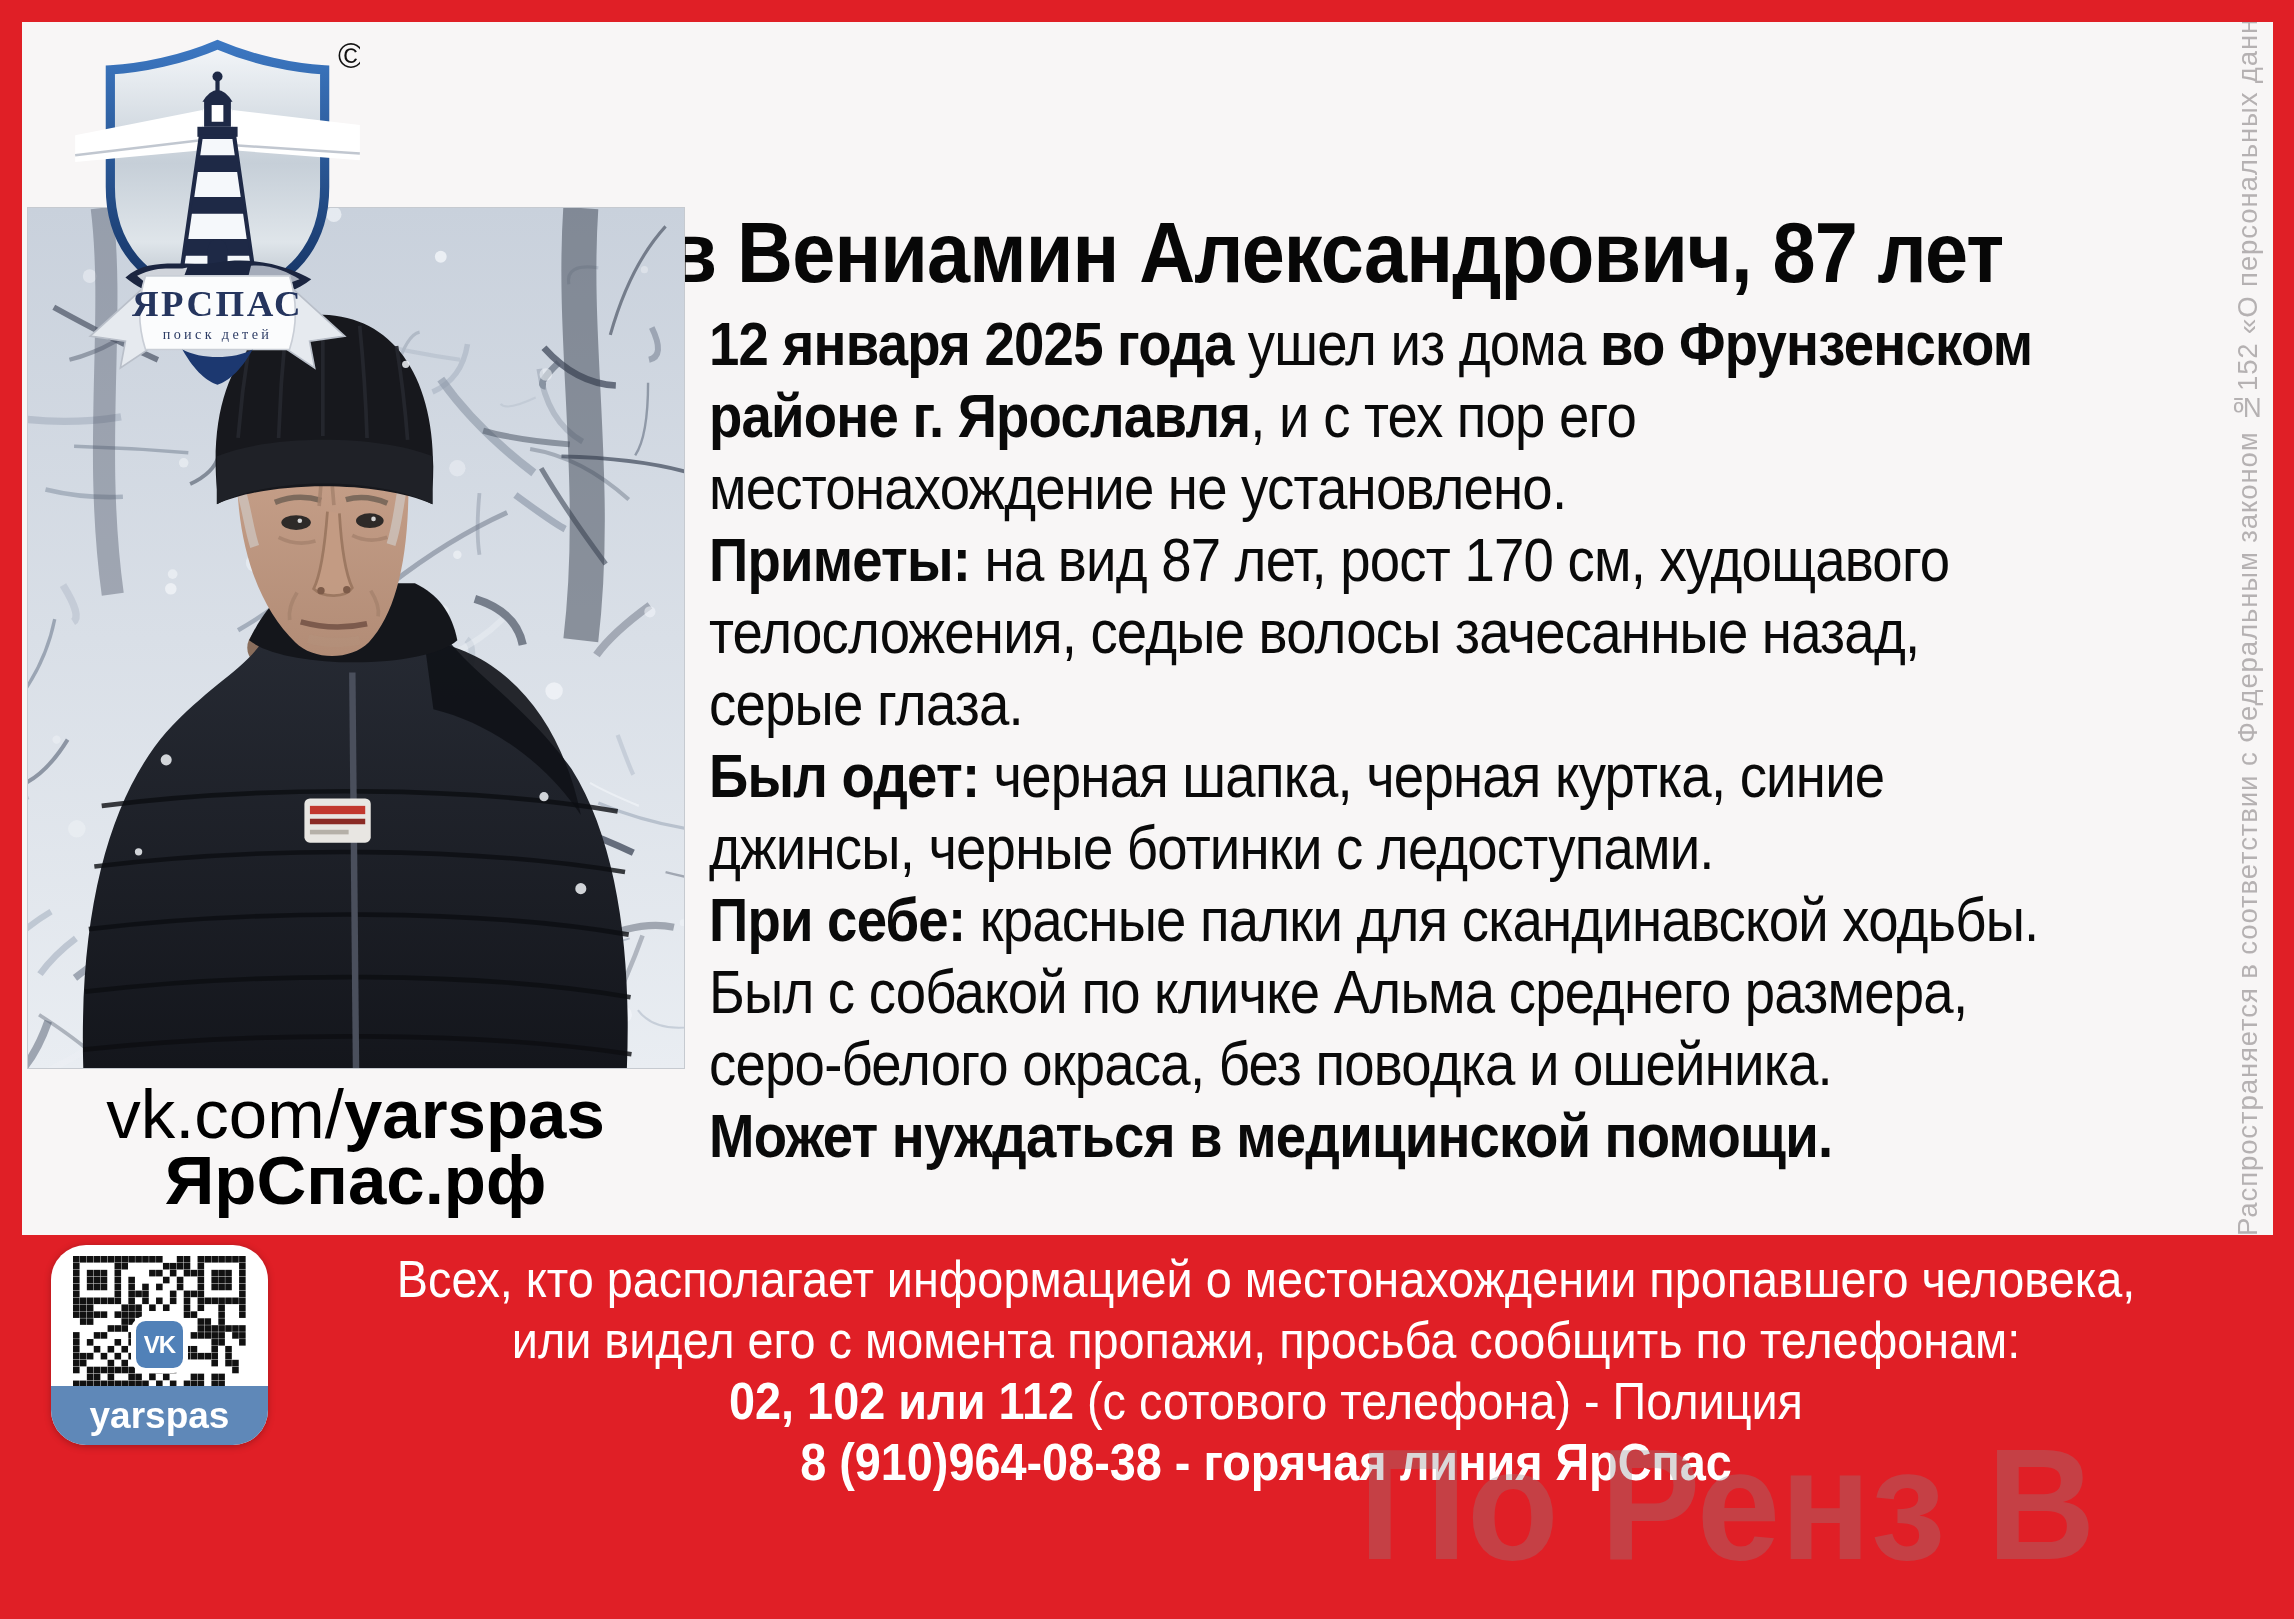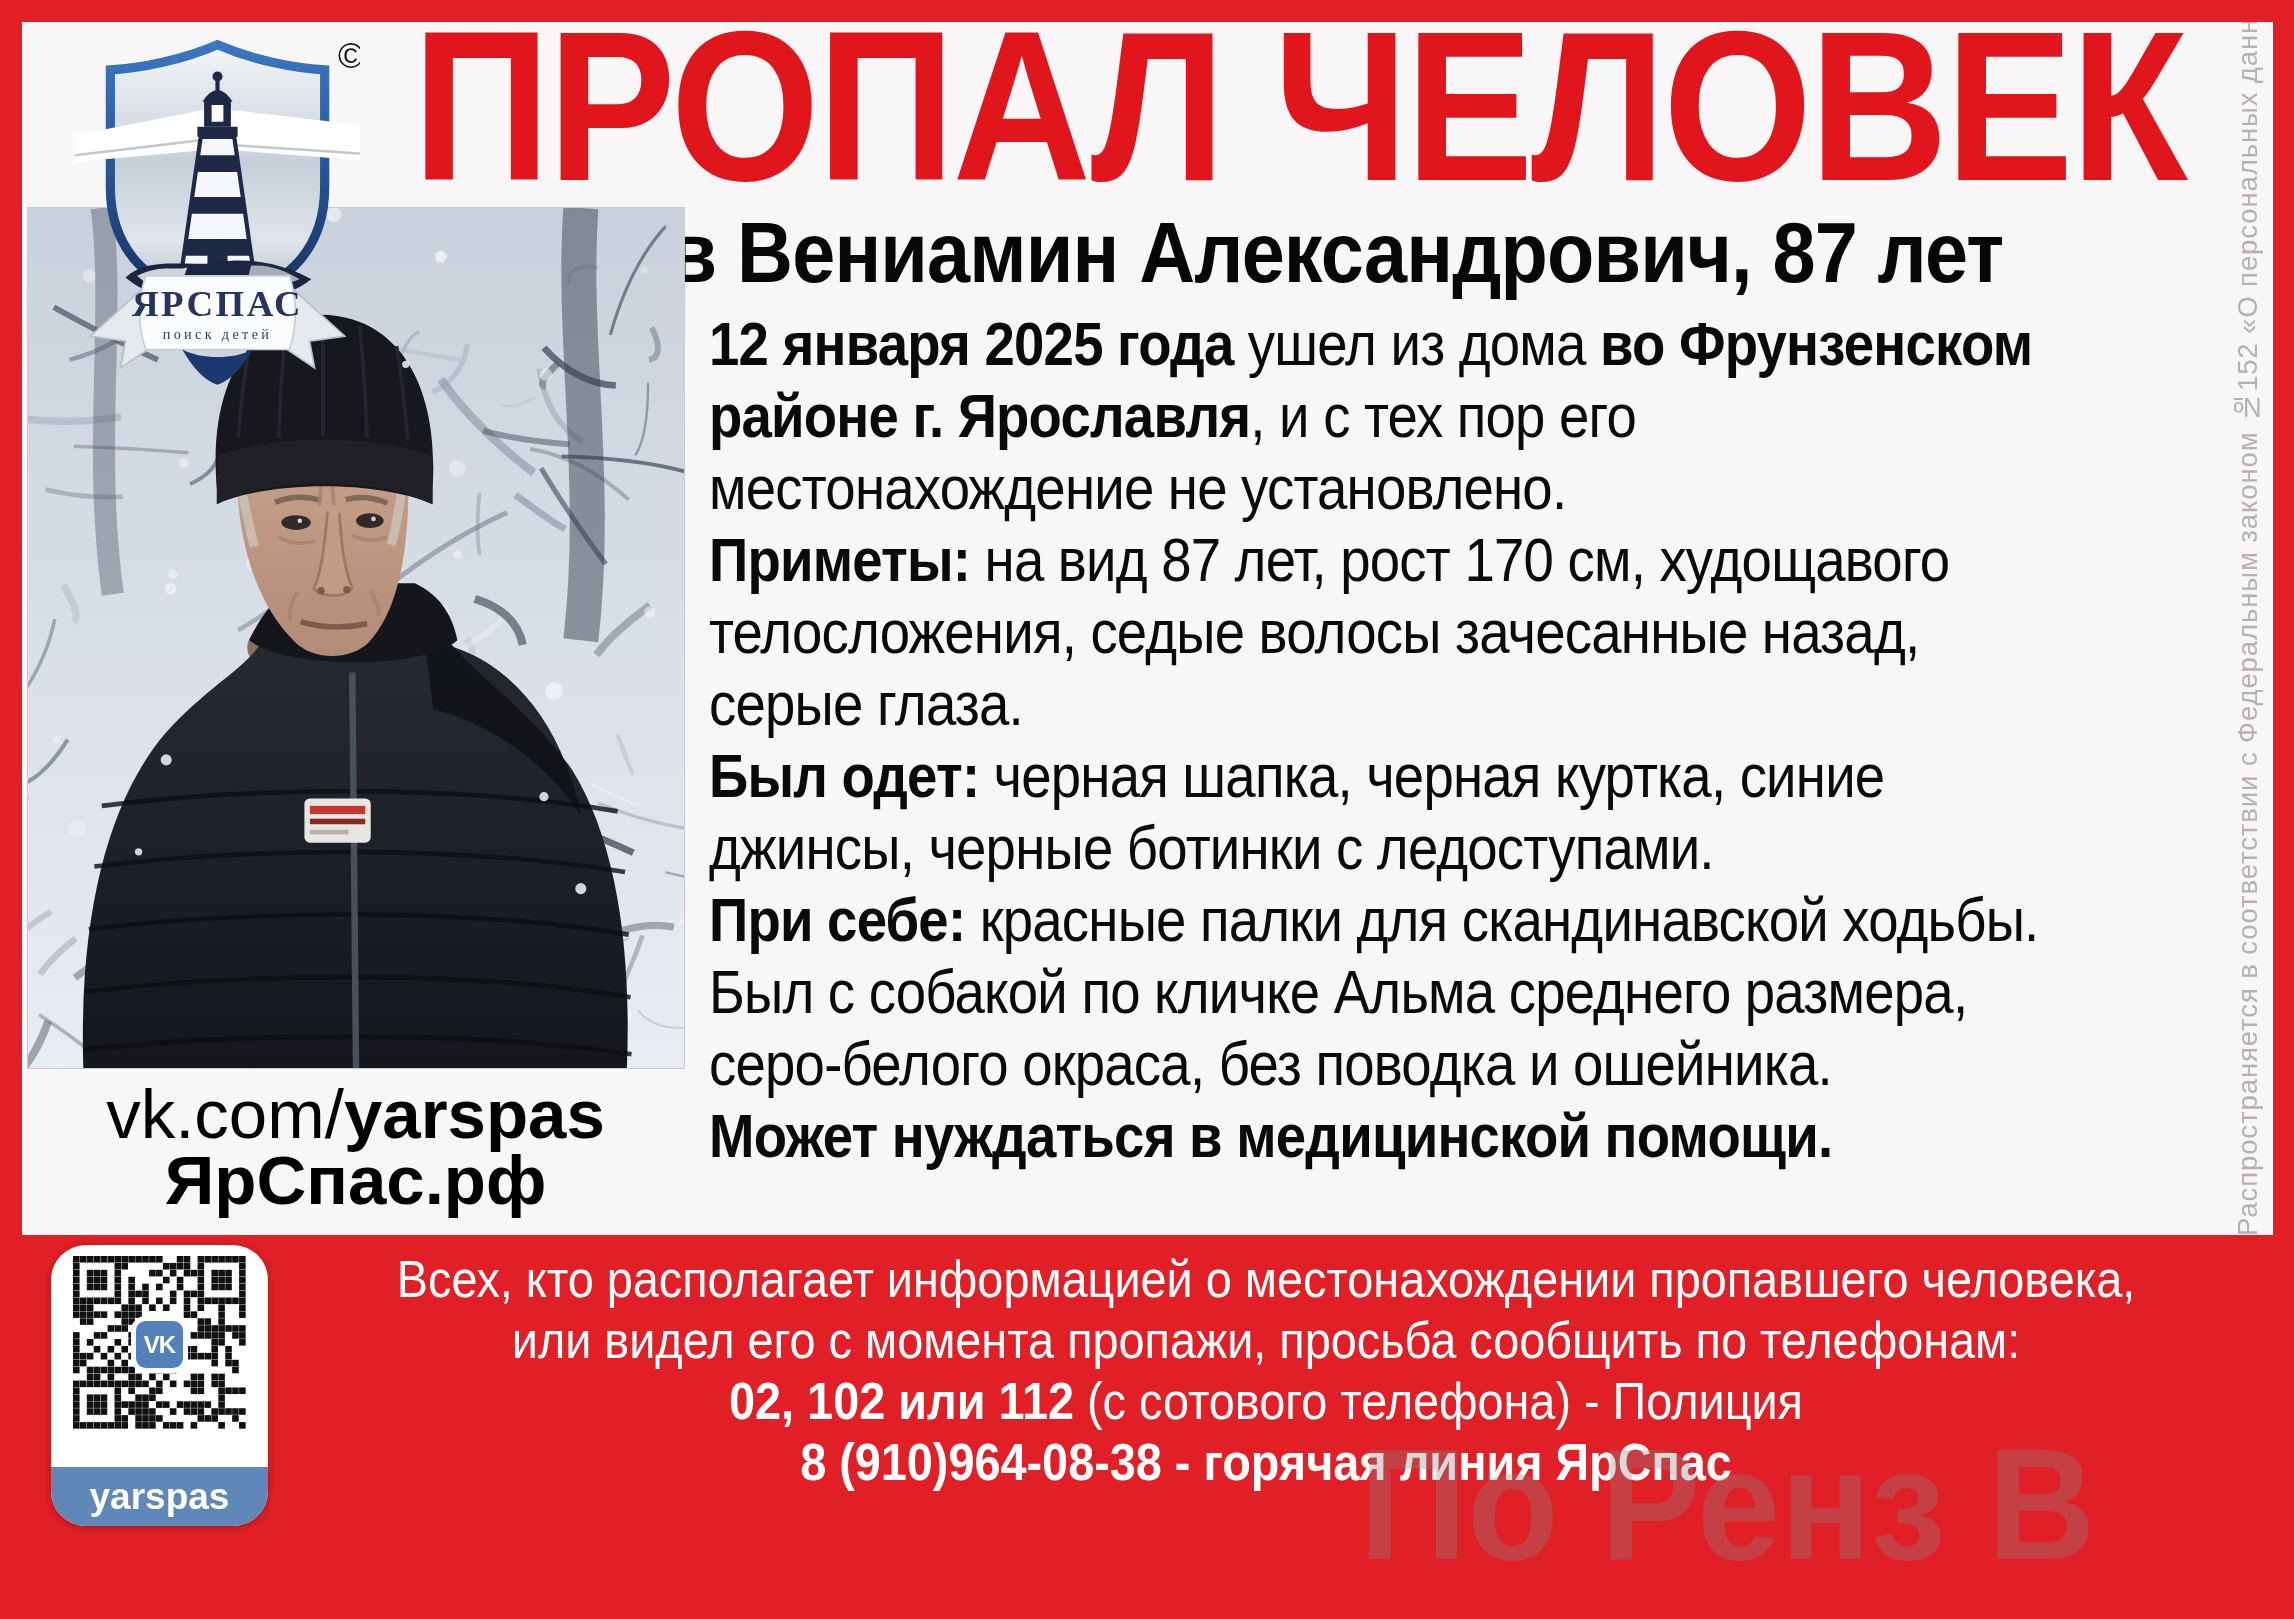--- a/index.html
+++ b/index.html
@@ -34,21 +34,21 @@
          transform:scaleX(.88);transform-origin:left center;letter-spacing:-0.9px;}
   .b{font-weight:bold;}
 
   
   .band{position:absolute;left:0;right:0;top:1235px;bottom:0;background:#e01f26;z-index:2;}
   .contact{position:absolute;left:292px;right:55px;top:1249px;text-align:center;color:#ffffff;z-index:4;}
   .cline{line-height:61px;font-size:52px;white-space:nowrap;display:block;
          transform:scaleX(.9);transform-origin:center;}
 
   
-  .qr-card{position:absolute;left:51px;top:1245px;width:217px;height:281px;background:#ffffff;
+  .qr-card{position:absolute;left:51px;top:1245px;width:217px;height:200px;background:#ffffff;
            border-radius:35px;z-index:6;box-shadow:0 1.8px 7.3px rgba(0,0,0,.25);}
   .qr-card svg.qr{position:absolute;left:22px;top:11px;width:173px;height:173px;}
   .vk-badge{position:absolute;left:80px;top:71px;width:57px;height:57px;background:#5181b8;
             border:5.5px solid #ffffff;border-radius:14.7px;box-sizing:border-box;
             display:flex;align-items:center;justify-content:center;}
   .vk-badge span{color:#fff;font-weight:bold;font-size:24px;letter-spacing:-0.9px;}
   .qr-bar{position:absolute;left:0;right:0;bottom:0;height:59px;background:#5f88b8;
           border-radius:0 0 35px 35px;display:flex;align-items:center;justify-content:center;}
   .qr-bar span{color:#fff;font-weight:bold;font-size:37px;}
 
@@ -114,23 +114,20 @@
         <polygon points="84,308 18,368 60,374 54,406 96,378" fill="#e6eaef" stroke="#b9bfc9" stroke-width="2"></polygon>
         <polygon points="256,308 322,368 280,374 286,406 244,378" fill="#e6eaef" stroke="#b9bfc9" stroke-width="2"></polygon>
         <path d="M84,296 L256,296 Q270,340 256,384 L84,384 Q70,340 84,296 Z" fill="#fbfcfd" stroke="#c9ced6" stroke-width="2"></path>
         <text x="170" y="344" text-anchor="middle" font-family="Liberation Serif,serif" font-weight="bold" font-size="44" letter-spacing="3" fill="#25355e">ЯРСПАС</text>
         <text x="170" y="372" text-anchor="middle" font-family="Liberation Serif,serif" font-size="17" letter-spacing="4" fill="#2c3b64">поиск детей</text>
       </g>
       <path d="M128,384 C150,396 190,396 212,384 C196,412 182,422 170,426 C158,422 144,412 128,384 Z" fill="#1c3870"></path>
     </svg>
   </div>
 
-  <div class="title">
-    <span>ПРОПАЛ ЧЕЛОВЕК</span>
-  </div>
   <div class="name">
     <span>Прохватов Вениамин Александрович, 87 лет</span>
   </div>
 
   <div class="photo">
     <svg viewBox="0 0 712 935" preserveAspectRatio="none">
       <defs>
         <linearGradient id="pbg" x1="0" y1="0" x2="0" y2="1">
           <stop offset="0" stop-color="#c9d1dc"></stop>
             <stop offset="1" stop-color="#e9edf2"></stop>

